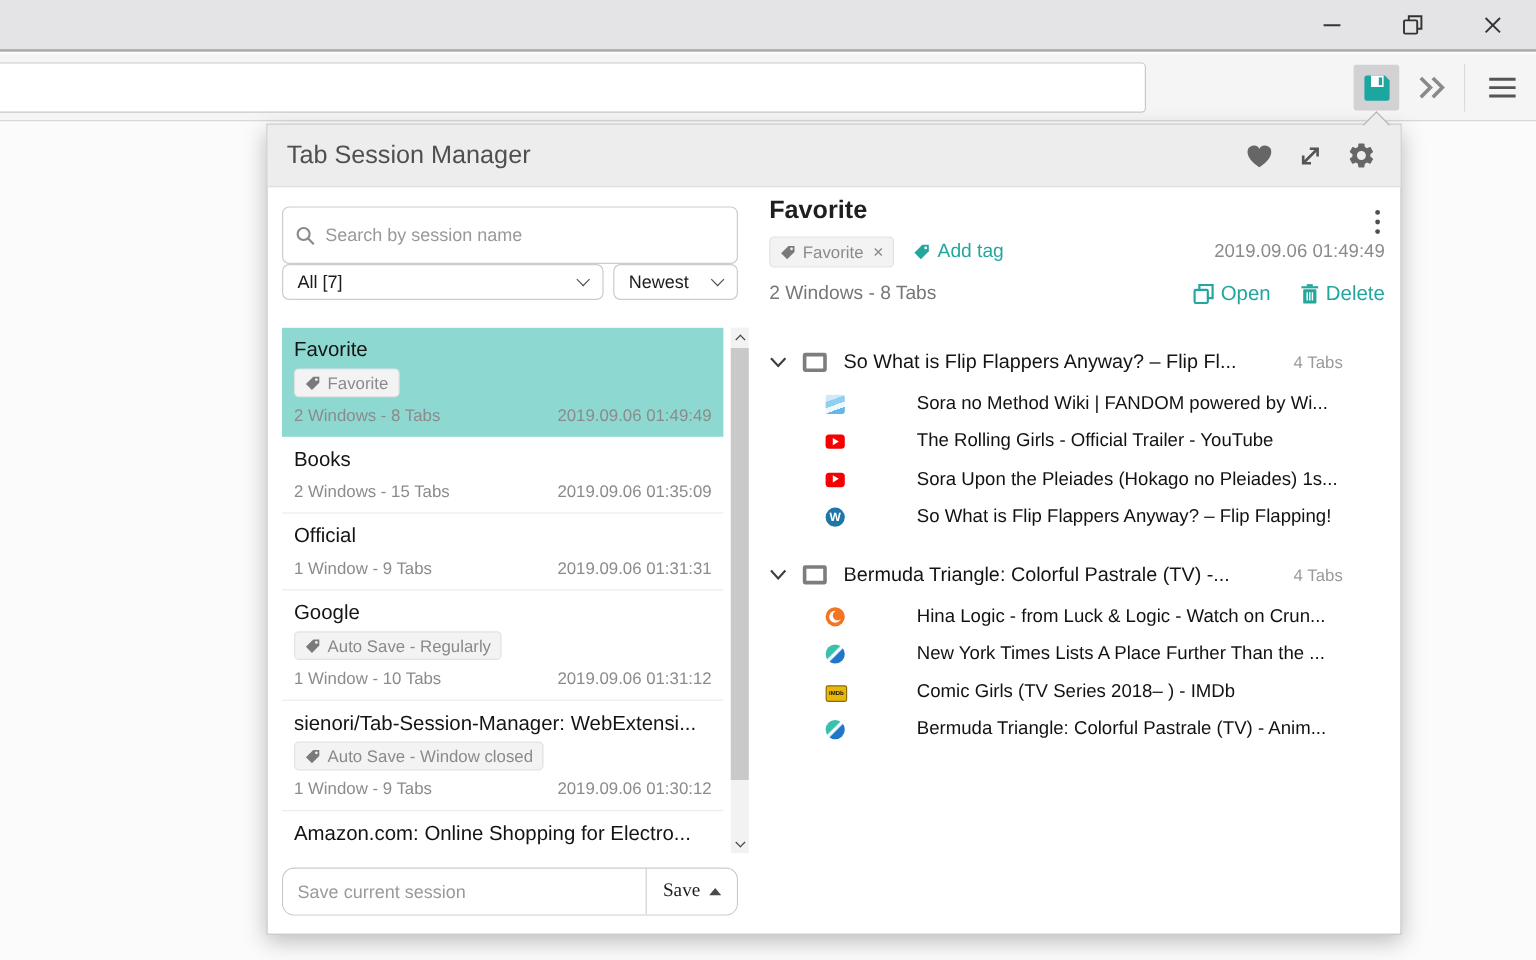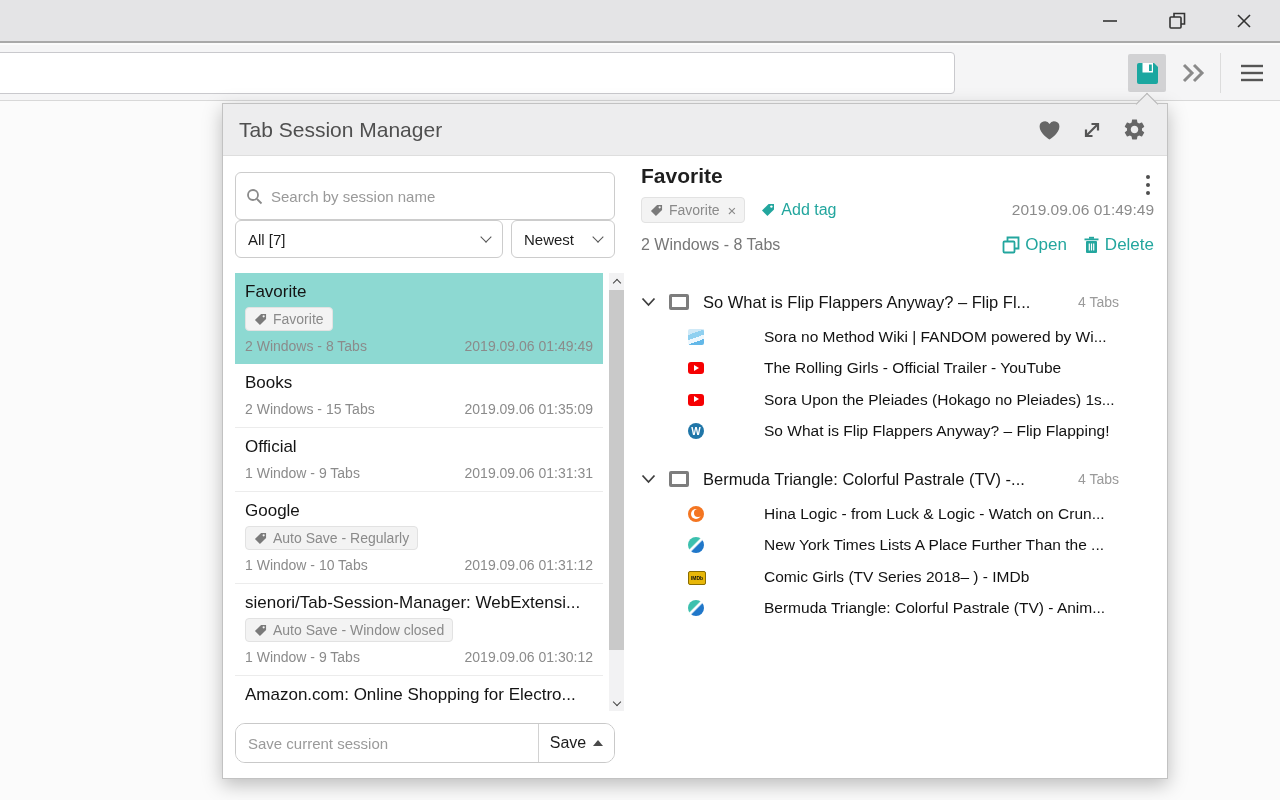--- a/index.html
+++ b/index.html
@@ -36,21 +36,21 @@
   .hdr-icons { display:flex; align-items:center; gap:19px; padding-right:4px; }
   .popup-body { position:relative; height:623px; }
 
   
   .search-box { position:absolute; left:12px; top:16px; width:380px; height:48px;
     border:1px solid #ccc; border-radius:6px; display:flex; align-items:center; padding:0 10px; background:#fff; }
   .search-box input { border:none; outline:none; flex:1; font-size:15px; margin-left:8px;
     font-family:"Liberation Sans",sans-serif; color:#333; }
   .search-box input::placeholder { color:#999; }
   .filter-row { position:absolute; left:12px; top:64px; width:380px; display:flex; gap:8px; }
-  .select { height:38px; border:1px solid #ccc; border-radius:6px; background:#fff;
+  .select { height:30px; border:1px solid #ccc; border-radius:6px; background:#fff;
     display:flex; align-items:center; padding:4px 12px; font-size:15px; color:#1c1c1c; }
   .select .lbl { flex:1; }
   .select-cat { width:268px; }
   .select-sort { width:104px; }
   .chev-sm { width:8px; height:8px; border-right:1.6px solid #555; border-bottom:1.6px solid #555;
     transform:rotate(45deg); margin-top:-4px; }
 
   .session-list { position:absolute; left:12px; top:117px; width:368px; height:440px; overflow:hidden; }
   .session-item { padding:8px 10px 10px; border-bottom:1px solid #ececec; }
   .session-item.selected { background:#8dd9d2; border-bottom:none; }
@@ -69,38 +69,38 @@
   .sb-thumb { position:absolute; left:0; top:17px; width:15px; height:360px; background:#c9c9c9; }
 
   
   .save-row { position:absolute; left:12px; top:567px; width:380px; height:40px;
     border:1px solid #c9c9c9; border-radius:10px; display:flex; background:#fff; overflow:hidden; }
   .save-row input { flex:1; border:none; outline:none; padding:0 12px; font-size:15px;
     font-family:"Liberation Sans",sans-serif; color:#333; }
   .save-row input::placeholder { color:#9a9a9a; }
   .save-btn { width:76px; border:none; border-left:1px solid #d2d2d2; background:#fff;
     font-size:16px; color:#1c1c1c; display:flex; align-items:center; justify-content:center; gap:7px;
-    font-family:Liberation Sans, sans-serif; cursor:pointer; }
+    font-family:Liberation Serif, serif; cursor:pointer; }
   .tri-up { width:0; height:0; border-left:5px solid transparent; border-right:5px solid transparent;
     border-bottom:6px solid #4a4a4a; }
 
   
   .right-col { position:absolute; left:418px; top:8px; right:0; bottom:0; }
   .d-title { font-size:21px; font-weight:bold; color:#1f1f1f; padding-right:40px;
     white-space:nowrap; overflow:hidden; }
   .kebab { position:absolute; right:14px; top:8px; display:flex; flex-direction:column; gap:4px; padding:3px; }
   .kebab i { width:4px; height:4px; border-radius:50%; background:#4f4f4f; }
   .tag-row { display:flex; align-items:center; margin-top:9px; height:26px; position:relative; }
   .tag-row .chip { margin-top:0; height:26px; }
   .chip-x { font-size:15px; color:#8a8a8a; margin-left:2px; cursor:pointer; }
   .add-tag { display:flex; align-items:center; gap:6px; margin-left:16px; color:#23a69e; font-size:16px; cursor:pointer; }
   .d-date { position:absolute; right:13px; font-size:15.5px; color:#8b8b8b; }
   .meta-row { display:flex; align-items:center; margin-top:10px; height:24px; position:relative;
     font-size:16px; color:#777; }
-  .d-actions { position:absolute; right:13px; display:flex; gap:16px; }
+  .d-actions { position:absolute; right:13px; display:flex; gap:24px; }
   .action { display:flex; align-items:center; gap:5px; color:#23a69e; font-size:17px; cursor:pointer; }
 
   .tree { margin-top:30px; padding-right:48px; }
   .window-block { margin-bottom:17px; }
   .win-header { display:flex; align-items:center; height:30px; margin-bottom:4px; }
   .win-chev { margin-right:13px; display:flex; }
   .win-icon { width:20px; height:16px; border:3px solid #7d7d7d; border-radius:2px; margin-right:14px; }
   .win-title { flex:1; font-size:16.5px; color:#141414; white-space:nowrap; overflow:hidden; }
   .win-count { font-size:14px; color:#9a9a9a; margin-left:10px; }
   .tab-row { display:flex; align-items:center; height:31.5px; padding-left:47px;gap:47px; }

